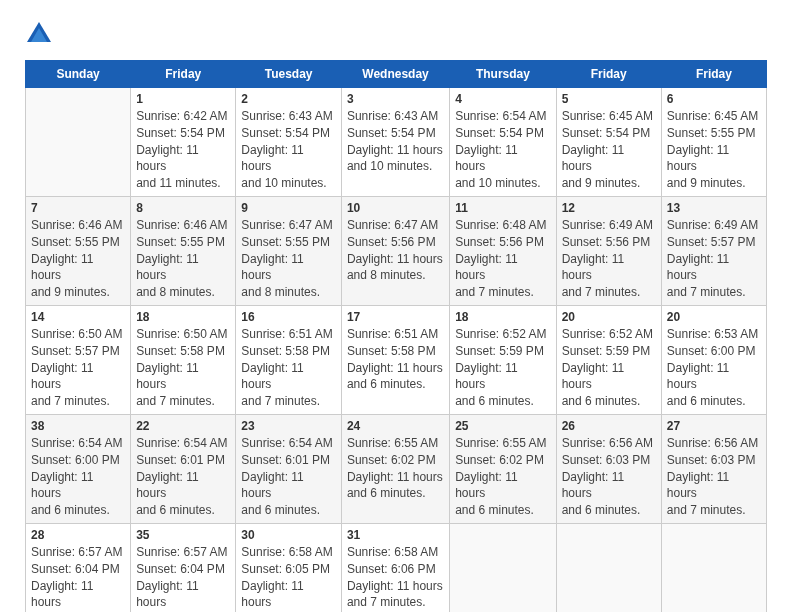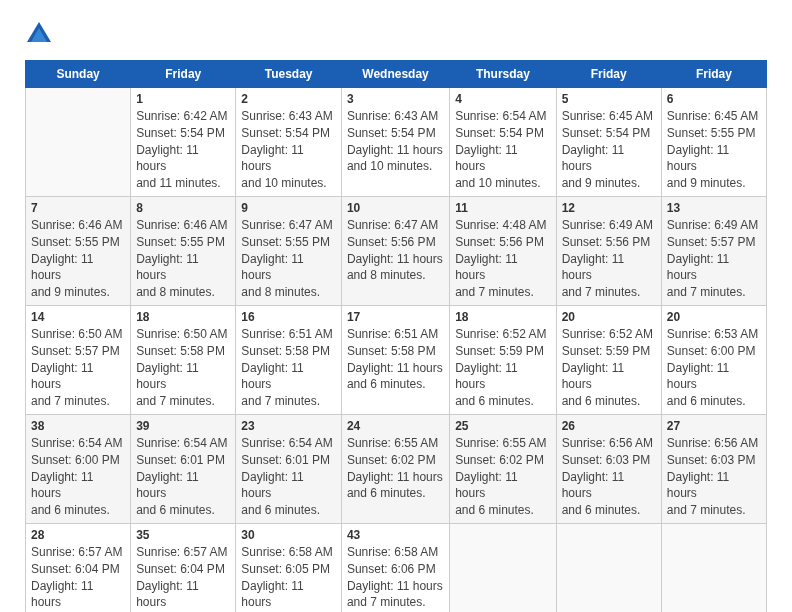--- a/index.html
+++ b/index.html
@@ -202,21 +202,21 @@
           </td>
           <td>
             <span class="day-number">10</span>
             <div class="day-info" style="white-space: pre-wrap;">Sunrise: 6:47 AM
 Sunset: 5:56 PM
 Daylight: 11 hours
 and 8 minutes.</div>
           </td>
           <td>
             <span class="day-number">11</span>
-            <div class="day-info" style="white-space: pre-wrap;">Sunrise: 4:48 AM
+            <div class="day-info" style="white-space: pre-wrap;">Sunrise: 6:48 AM
 Sunset: 5:56 PM
 Daylight: 11 hours
 and 7 minutes.</div>
           </td>
           <td>
             <span class="day-number">12</span>
             <div class="day-info" style="white-space: pre-wrap;">Sunrise: 6:49 AM
 Sunset: 5:56 PM
 Daylight: 11 hours
 and 7 minutes.</div>
@@ -282,21 +282,21 @@
         </tr>
         <tr>
           <td>
             <span class="day-number">38</span>
             <div class="day-info" style="white-space: pre-wrap;">Sunrise: 6:54 AM
 Sunset: 6:00 PM
 Daylight: 11 hours
 and 6 minutes.</div>
           </td>
           <td>
-            <span class="day-number">39</span>
+            <span class="day-number">22</span>
             <div class="day-info" style="white-space: pre-wrap;">Sunrise: 6:54 AM
 Sunset: 6:01 PM
 Daylight: 11 hours
 and 6 minutes.</div>
           </td>
           <td>
             <span class="day-number">23</span>
             <div class="day-info" style="white-space: pre-wrap;">Sunrise: 6:54 AM
 Sunset: 6:01 PM
 Daylight: 11 hours
@@ -347,21 +347,21 @@
 and 7 minutes.</div>
           </td>
           <td>
             <span class="day-number">30</span>
             <div class="day-info" style="white-space: pre-wrap;">Sunrise: 6:58 AM
 Sunset: 6:05 PM
 Daylight: 11 hours
 and 7 minutes.</div>
           </td>
           <td>
-            <span class="day-number">43</span>
+            <span class="day-number">31</span>
             <div class="day-info" style="white-space: pre-wrap;">Sunrise: 6:58 AM
 Sunset: 6:06 PM
 Daylight: 11 hours
 and 7 minutes.</div>
           </td>
           <td class="empty"></td>
           <td class="empty"></td>
           <td class="empty"></td>
         </tr>
       </tbody>

